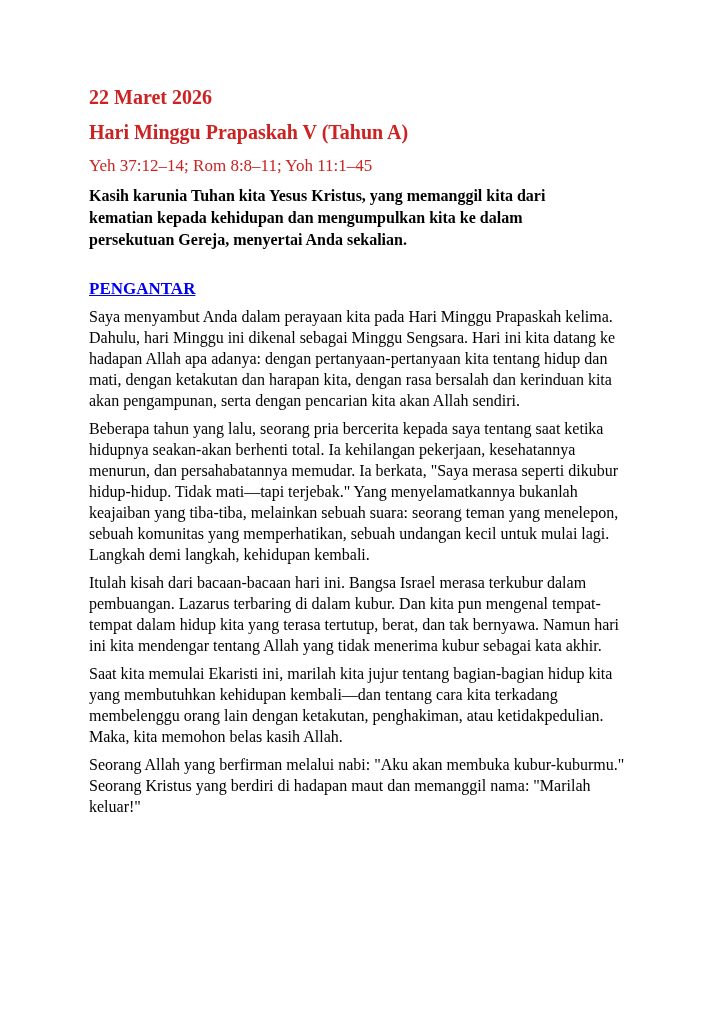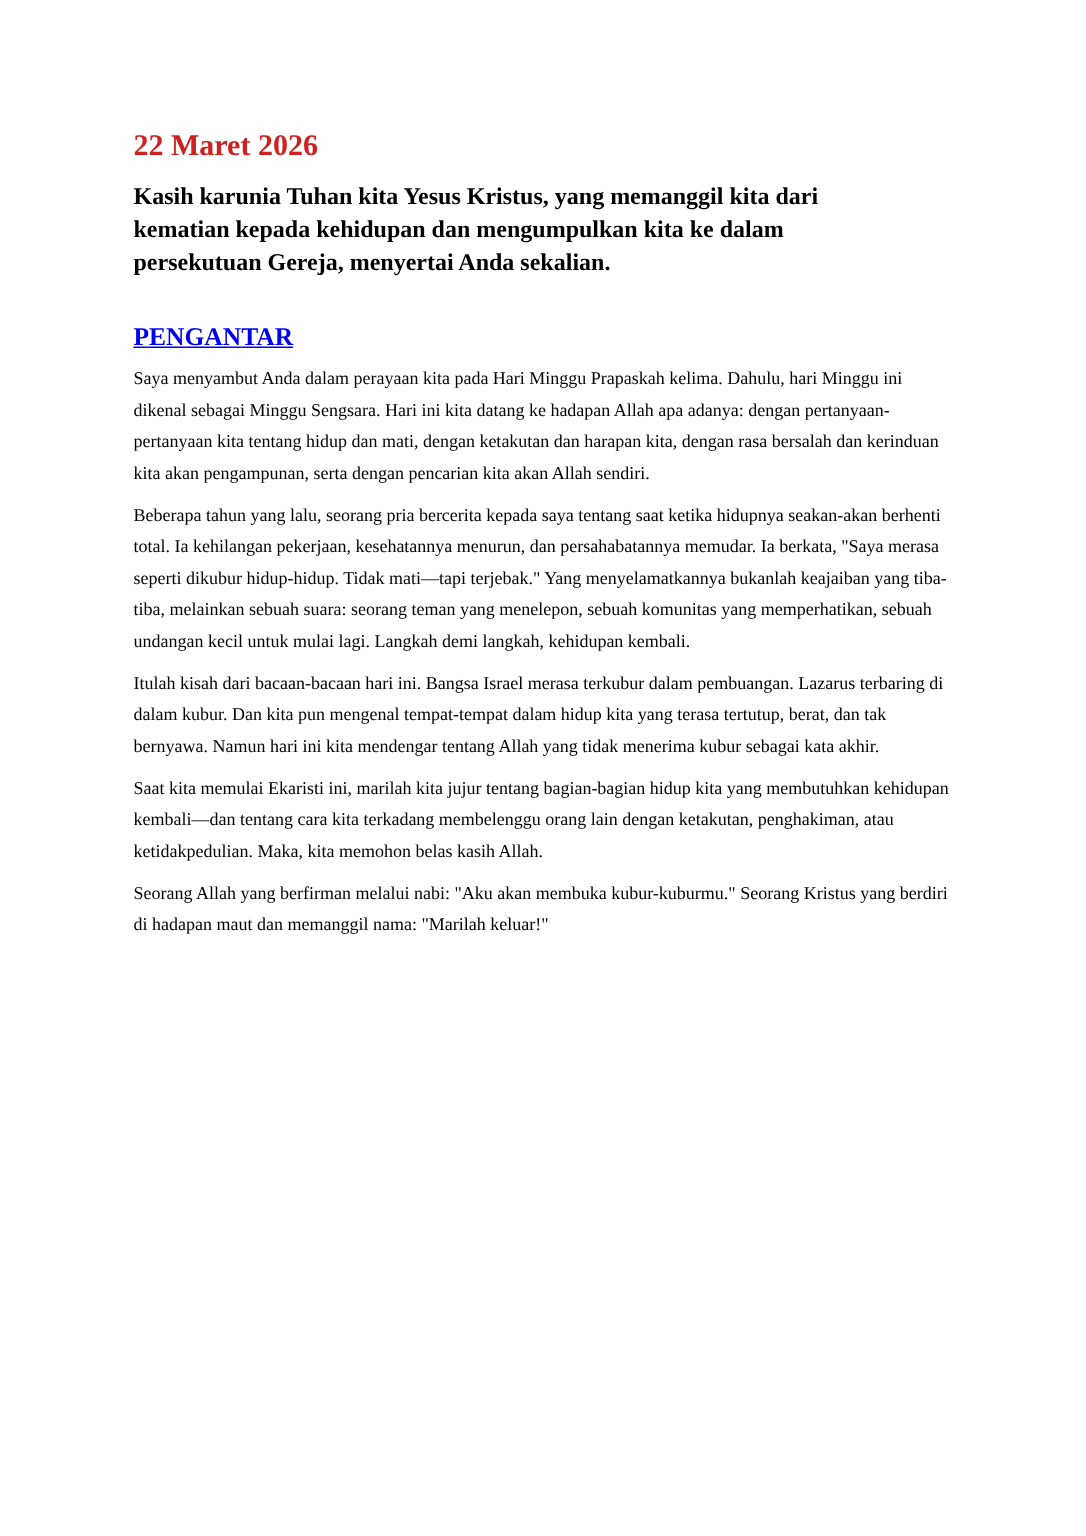--- a/index.html
+++ b/index.html
@@ -50,37 +50,39 @@
     display: inline-block;
     font-size: 17px;
     line-height: 20px;
     font-weight: bold;
     color: #0000EE;
     text-decoration: underline;
     margin: 0 0 7px 0;
     text-align: right;
   }
   .body-paragraph {
-    font-size: 12px;
+    font-size: 16px;
     line-height: 21px;
     font-weight: normal;
     color: #000000;
     margin: 0 0 7px 0;
   }
 </style>
 </head>
 <body>
 
 <div class="page">
   <div class="content">
 
     <h1 class="heading">22 Maret 2026</h1>
 
+    <h1 class="heading">Hari Minggu Prapaskah V (Tahun A)</h1>
 
 
+    <p class="readings">Yeh 37:12–14; Rom 8:8–11; Yoh 11:1–45</p>
 
     <p class="greeting">Kasih karunia Tuhan kita Yesus Kristus, yang memanggil kita dari kematian kepada kehidupan dan mengumpulkan kita ke dalam persekutuan Gereja, menyertai Anda sekalian.</p>
 
     <a class="section-heading">PENGANTAR</a>
 
     <p class="body-paragraph">Saya menyambut Anda dalam perayaan kita pada Hari Minggu Prapaskah kelima. Dahulu, hari Minggu ini dikenal sebagai Minggu Sengsara. Hari ini kita datang ke hadapan Allah apa adanya: dengan pertanyaan-pertanyaan kita tentang hidup dan mati, dengan ketakutan dan harapan kita, dengan rasa bersalah dan kerinduan kita akan pengampunan, serta dengan pencarian kita akan Allah sendiri.</p>
 
     <p class="body-paragraph">Beberapa tahun yang lalu, seorang pria bercerita kepada saya tentang saat ketika hidupnya seakan-akan berhenti total. Ia kehilangan pekerjaan, kesehatannya menurun, dan persahabatannya memudar. Ia berkata, "Saya merasa seperti dikubur hidup-hidup. Tidak mati—tapi terjebak." Yang menyelamatkannya bukanlah keajaiban yang tiba-tiba, melainkan sebuah suara: seorang teman yang menelepon, sebuah komunitas yang memperhatikan, sebuah undangan kecil untuk mulai lagi. Langkah demi langkah, kehidupan kembali.</p>
 
     <p class="body-paragraph">Itulah kisah dari bacaan-bacaan hari ini. Bangsa Israel merasa terkubur dalam pembuangan. Lazarus terbaring di dalam kubur. Dan kita pun mengenal tempat-tempat dalam hidup kita yang terasa tertutup, berat, dan tak bernyawa. Namun hari ini kita mendengar tentang Allah yang tidak menerima kubur sebagai kata akhir.</p>

